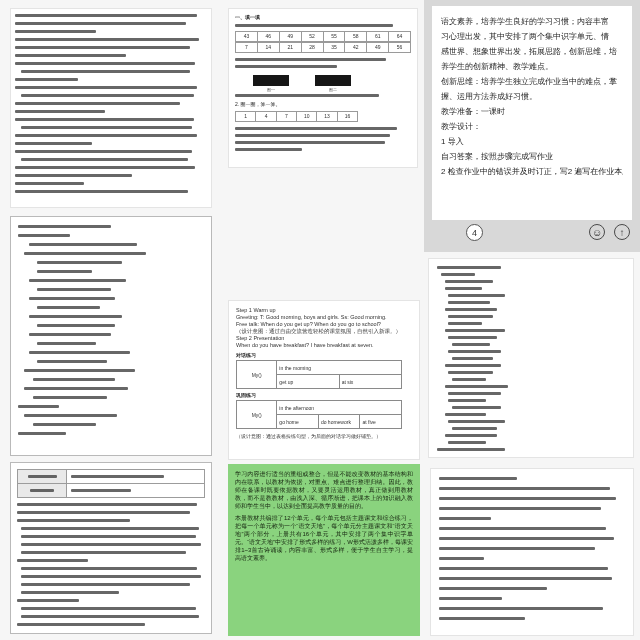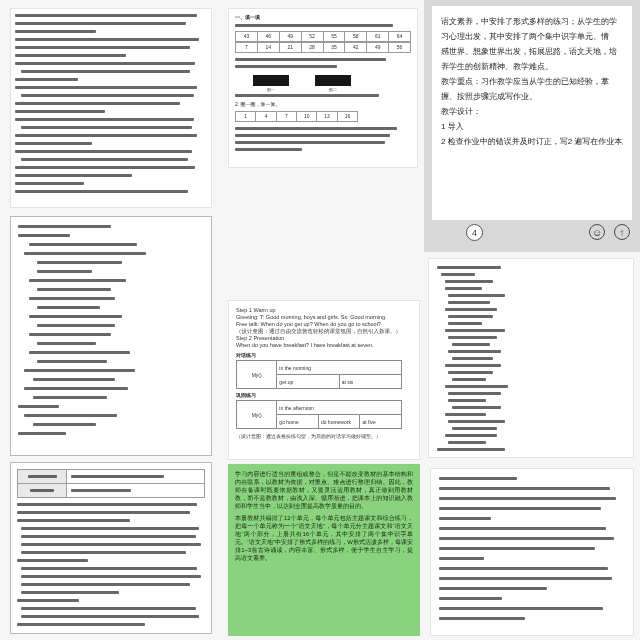--- a/index.html
+++ b/index.html
@@ -266,28 +266,30 @@
   <div class="page" id="p6" style="left: 228px; top: 464px; width: 192px; height: 172px; background: rgb(138, 211, 126);">
     <div id="p6-text">
         <p>学习内容进行适当的重组或整合，但是不能改变教材的基本结构和内在联系，以教材为依据，对重点、难点进行整理归纳。因此，教师在备课时既要依据教材，又要灵活运用教材，真正做到用教材教，而不是教教材，由浅入深、循序渐进，把课本上的知识融入教师和学生当中，以达到全面提高教学质量的目的。</p>
         <p>本册教材共编排了12个单元，每个单元包括主题课文和综合练习，把每一个单元称为一个“语文天地”，每个单元分主题课文和“语文天地”两个部分，上册共有16个单元，其中安排了两个集中识字单元。“语文天地”中安排了形式多样的练习，W形式活泼多样，每课安排1~3首古诗诵读，内容丰富、形式多样，便于学生自主学习，提高语文素养。</p>
       </div>
   </div>
 
   <div id="reader-bg">
     <div id="p7">
       <div id="p7-lines">
-          <div class="rline">语文素养，中安排了形式多样的练习；从学生的学</div>
+          <div class="rline">语文素养，培养学生良好的学习习惯；内容丰富</div>
           <div class="rline">习心理出发，其中安排了两个集中识字单元、情</div>
-          <div class="rline">感世界、想象世界出发，拓展思路，语文天地，培</div>
+          <div class="rline">感世界、想象世界出发，拓展思路，创新思维，培</div>
           <div class="rline">养学生的创新精神、教学难点。</div>
-          <div class="rline">教学重点：习作教学应当从学生的已知经验，掌</div>
-          <div class="rline">握、按照步骤完成写作业。</div>
+          <div class="rline">创新思维：培养学生独立完成作业当中的难点，掌</div>
+          <div class="rline">握、运用方法养成好习惯。</div>
+          <div class="rline">教学准备：一课时</div>
           <div class="rline">教学设计：</div>
           <div class="rline">1 导入</div>
+          <div class="rline">自习答案，按照步骤完成写作业</div>
           <div class="rline">2 检查作业中的错误并及时订正，写2 遍写在作业本上</div>
         </div>
     </div>
     <div id="reader-indicator">4</div>
     <div id="reader-icons">
         <div class="ricon">☺</div>
         <div class="ricon">↑</div>
       </div>
   </div>
 

